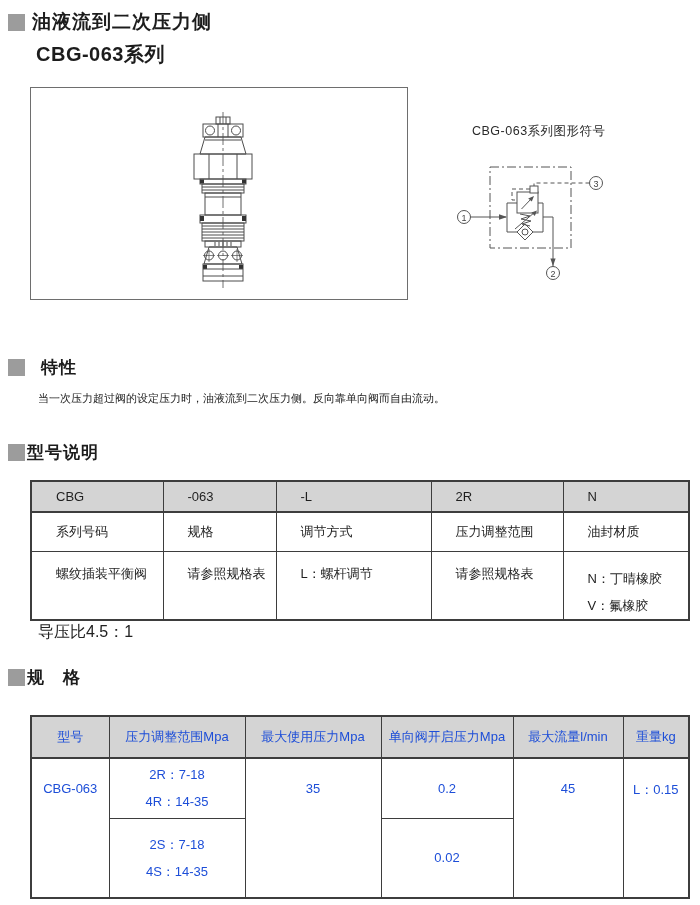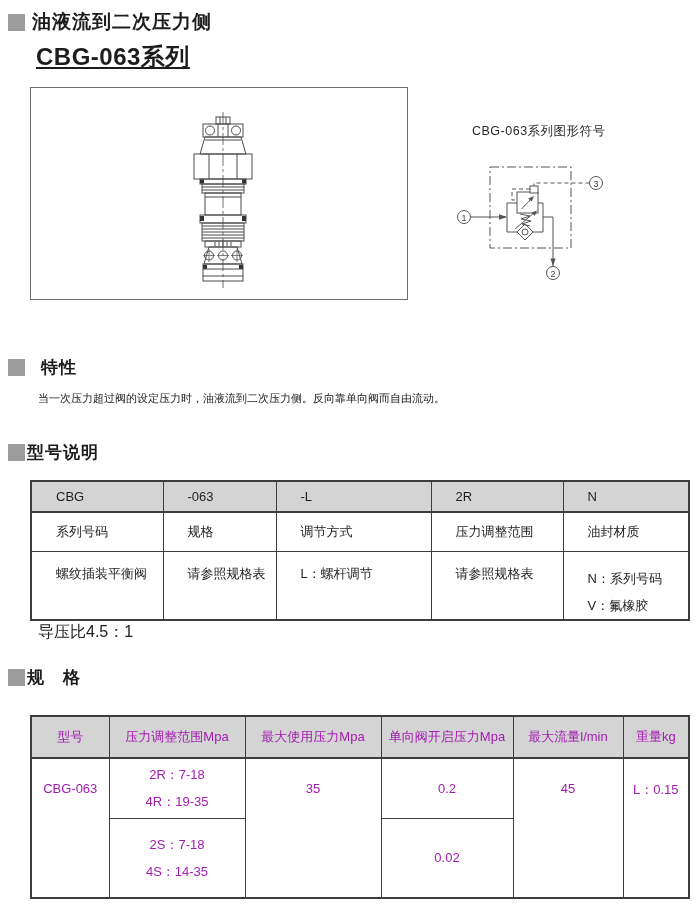--- a/index.html
+++ b/index.html
@@ -12,21 +12,21 @@
   .abs { position:absolute; }
   .bullet { display:inline-block; width:17px; height:17px; background:#9c9c9c; flex:0 0 auto; }
   .sec-head { display:flex; align-items:center; gap:16px; }
   .sec-head.tight { gap:2px; }
   .sec-head h2 { font-size:17px; font-weight:bold; letter-spacing:1px; }
 
   
   .title-block { left:8px; top:9px; }
   .title-line1 { display:flex; align-items:center; gap:7px; }
   .title-line1 h1 { font-size:19px; font-weight:bold; letter-spacing:1px; }
-  .title-line2 { font-size:24px; font-weight:bold; margin:6px 0 0 28px; letter-spacing:0.5px;text-decoration:underline; }
+  .title-line2 { font-size:20px; font-weight:bold; margin:6px 0 0 28px; letter-spacing:0.5px; }
 
   
   .figure-box { left:30px; top:87px; width:378px; height:213px; border:1px solid #6e6e6e; }
   .symbol-label { left:472px; top:123px; font-size:12.5px; color:#2a2a2a; letter-spacing:0.5px; }
   .symbol-svg { left:430px; top:150px; }
 
   
   .features-head { left:8px; top:356px; }
   .features-body { left:38px; top:388px; width:640px; font-size:11px; line-height:20px; color:#222; }
 
@@ -39,21 +39,21 @@
   .model-table tr.code-row td { background:#d4d4d4; border-bottom:2px solid #3d3d3d; }
   .model-table tr.meaning-row { height:39px; }
   .model-table tr.desc-row { height:62px;padding-left:26px; }
   .model-table tr.desc-row td { vertical-align:top; padding-top:13px; }
   .model-table .two-line div { line-height:27px; }
   .model-note { left:38px; top:622px; font-size:16px; color:#222; }
 
   
   .specs-head { left:8px; top:666px; }
   .spec-table { left:30px; top:715px; width:658px; border:2px solid #3d3d3d; }
-  .spec-table th, .spec-table td { border:1px solid #3d3d3d; font-size:13px; font-weight:normal; text-align:center; vertical-align:middle; color:#a21caf;margin-left:20px; }
+  .spec-table th, .spec-table td { border:1px solid #3d3d3d; font-size:13px; font-weight:normal; text-align:center; vertical-align:middle; color:#1d4ed8;margin-left:20px; }
   .spec-table th { background:#d4d4d4; height:42px; border-bottom:2px solid #3d3d3d; }
   .spec-table tr.r1 { height:60px; }
   .spec-table tr.r2 { height:80px; }
   .spec-table td.span-top { vertical-align:top; padding-top:22px; }
   .spec-table .two-line div { line-height:27px; }
 
   svg text { font-family:"Liberation Sans","DejaVu Sans",sans-serif; }
 </style>
 </head>
 <body>
@@ -208,21 +208,21 @@
     <td>调节方式</td>
     <td>压力调整范围</td>
     <td>油封材质</td>
   </tr>
   <tr class="desc-row">
     <td>螺纹插装平衡阀</td>
     <td>请参照规格表</td>
     <td>L：螺杆调节</td>
     <td>请参照规格表</td>
     <td class="two-line">
-      <div>N：系列号码</div>
+      <div>N：丁晴橡胶</div>
       <div>V：氟橡胶</div>
     </td>
   </tr>
 </tbody>
   </table>
 <div class="abs model-note">导压比4.5：1</div>
 
 <div class="abs sec-head tight specs-head">
   <span class="bullet"></span>
   <h2>规　格</h2>
@@ -242,21 +242,21 @@
     <th>压力调整范围Mpa</th>
     <th>最大使用压力Mpa</th>
     <th>单向阀开启压力Mpa</th>
     <th>最大流量l/min</th>
     <th>重量kg</th>
   </tr>
   <tr class="r1">
     <td rowspan="2" class="span-top">CBG-063</td>
     <td class="two-line">
       <div>2R：7-18</div>
-      <div>4R：19-35</div>
+      <div>4R：14-35</div>
     </td>
     <td rowspan="2" class="span-top">35</td>
     <td>0.2</td>
     <td rowspan="2" class="span-top">45</td>
     <td rowspan="2" class="span-top">L：0.15</td>
   </tr>
   <tr class="r2">
     <td class="two-line">
       <div>2S：7-18</div>
       <div>4S：14-35</div>

